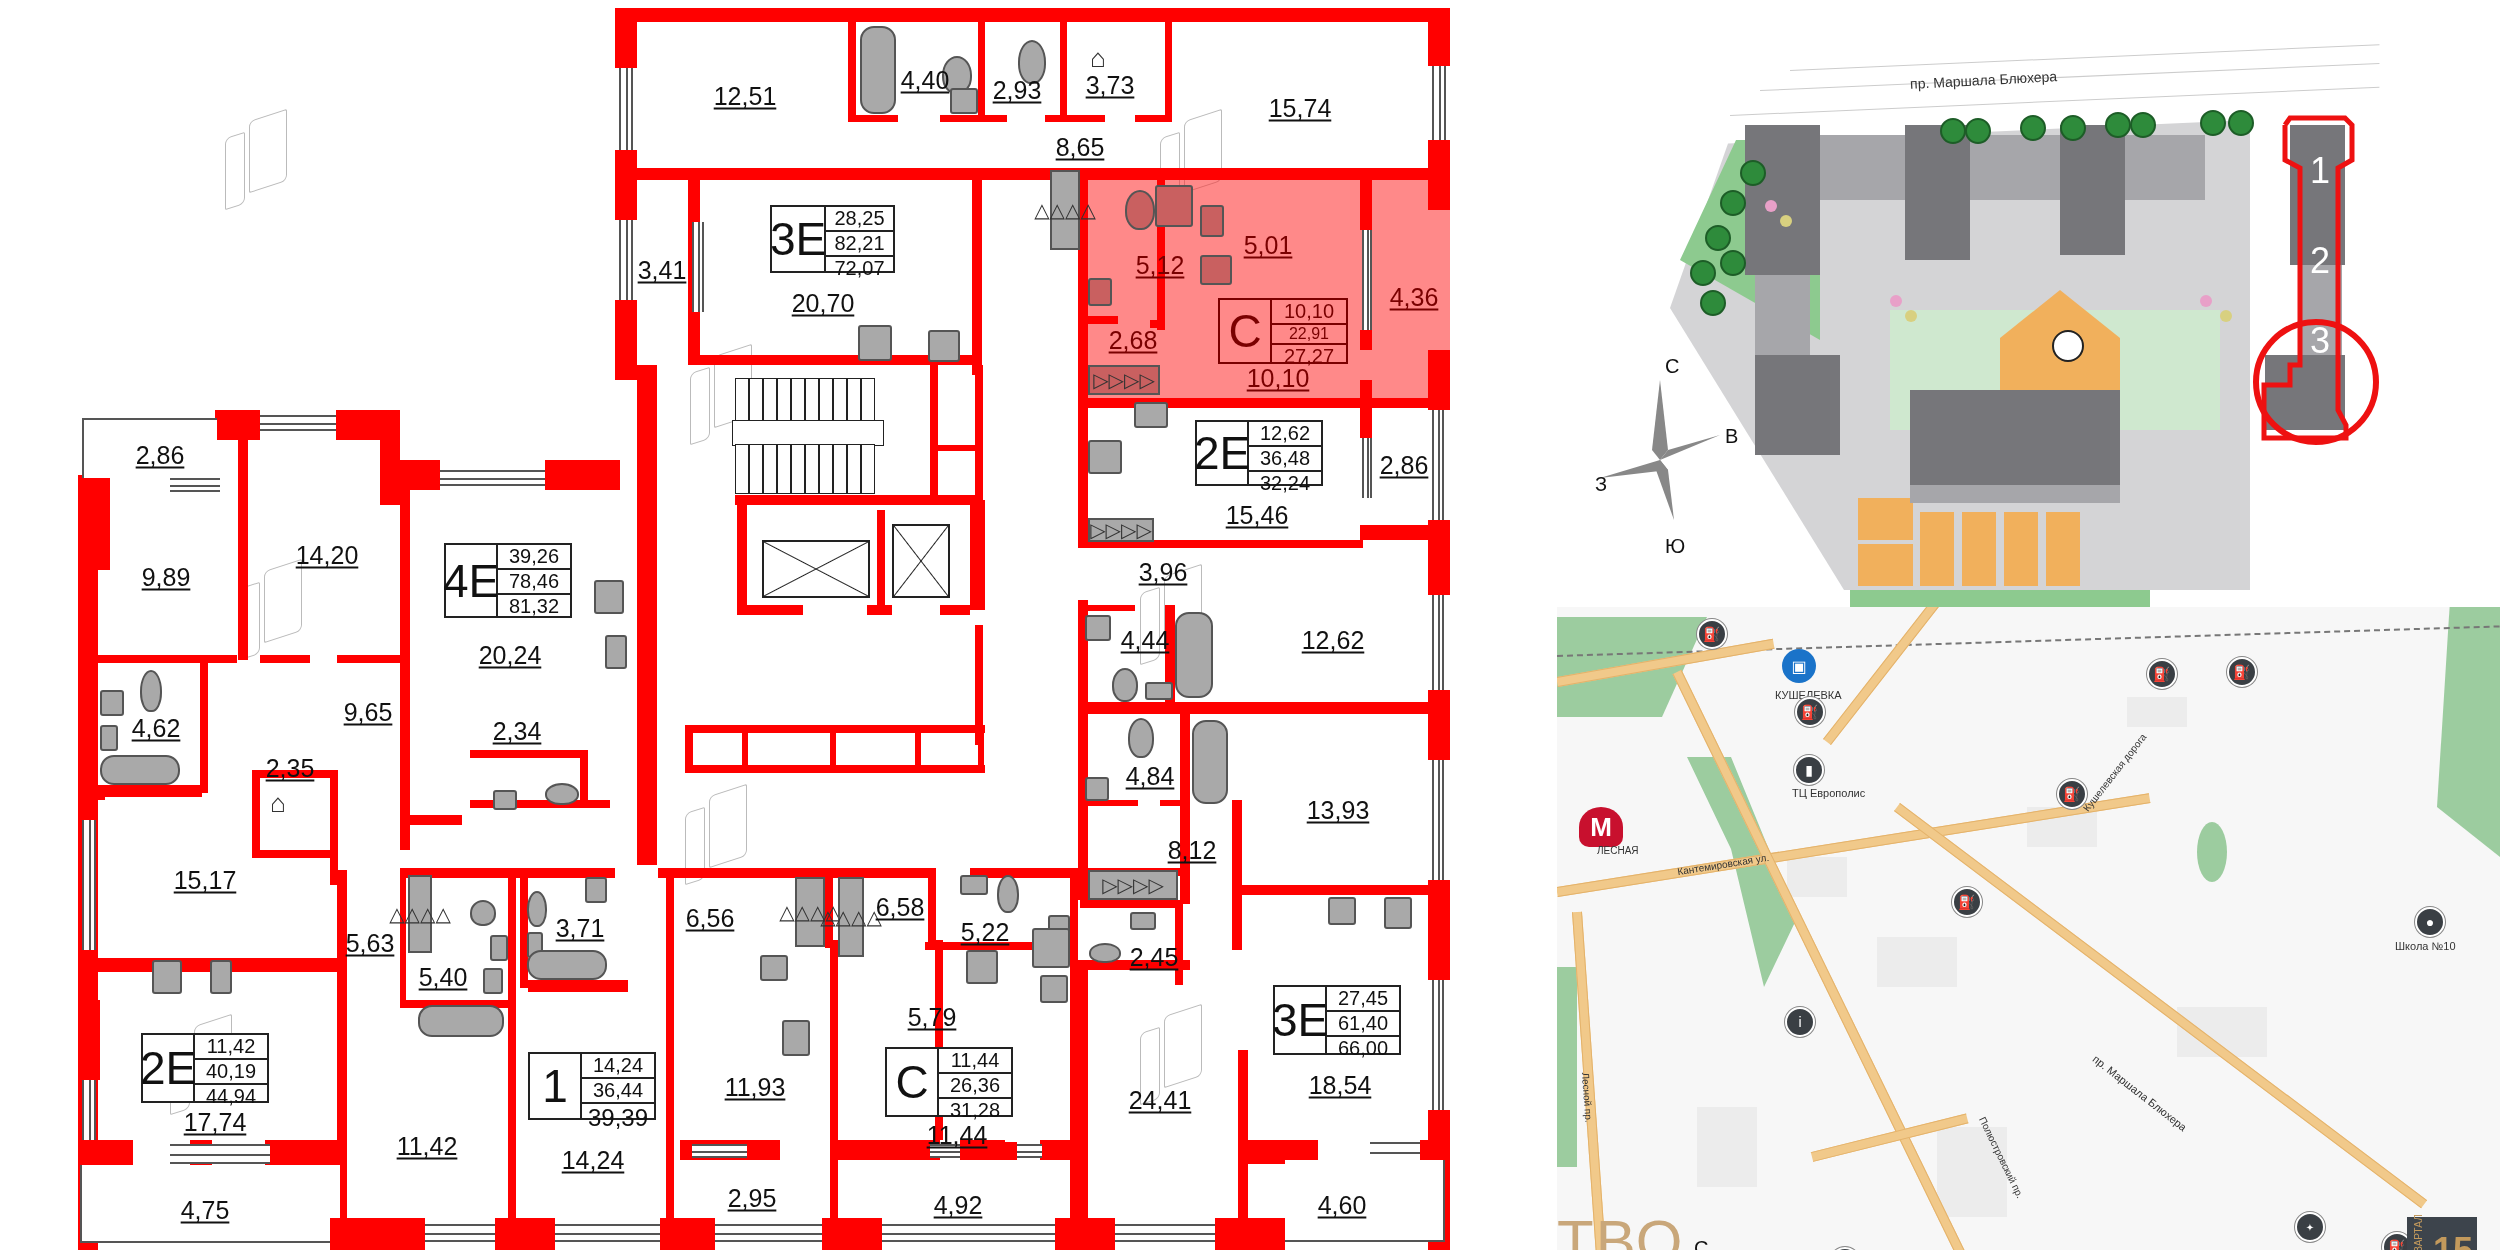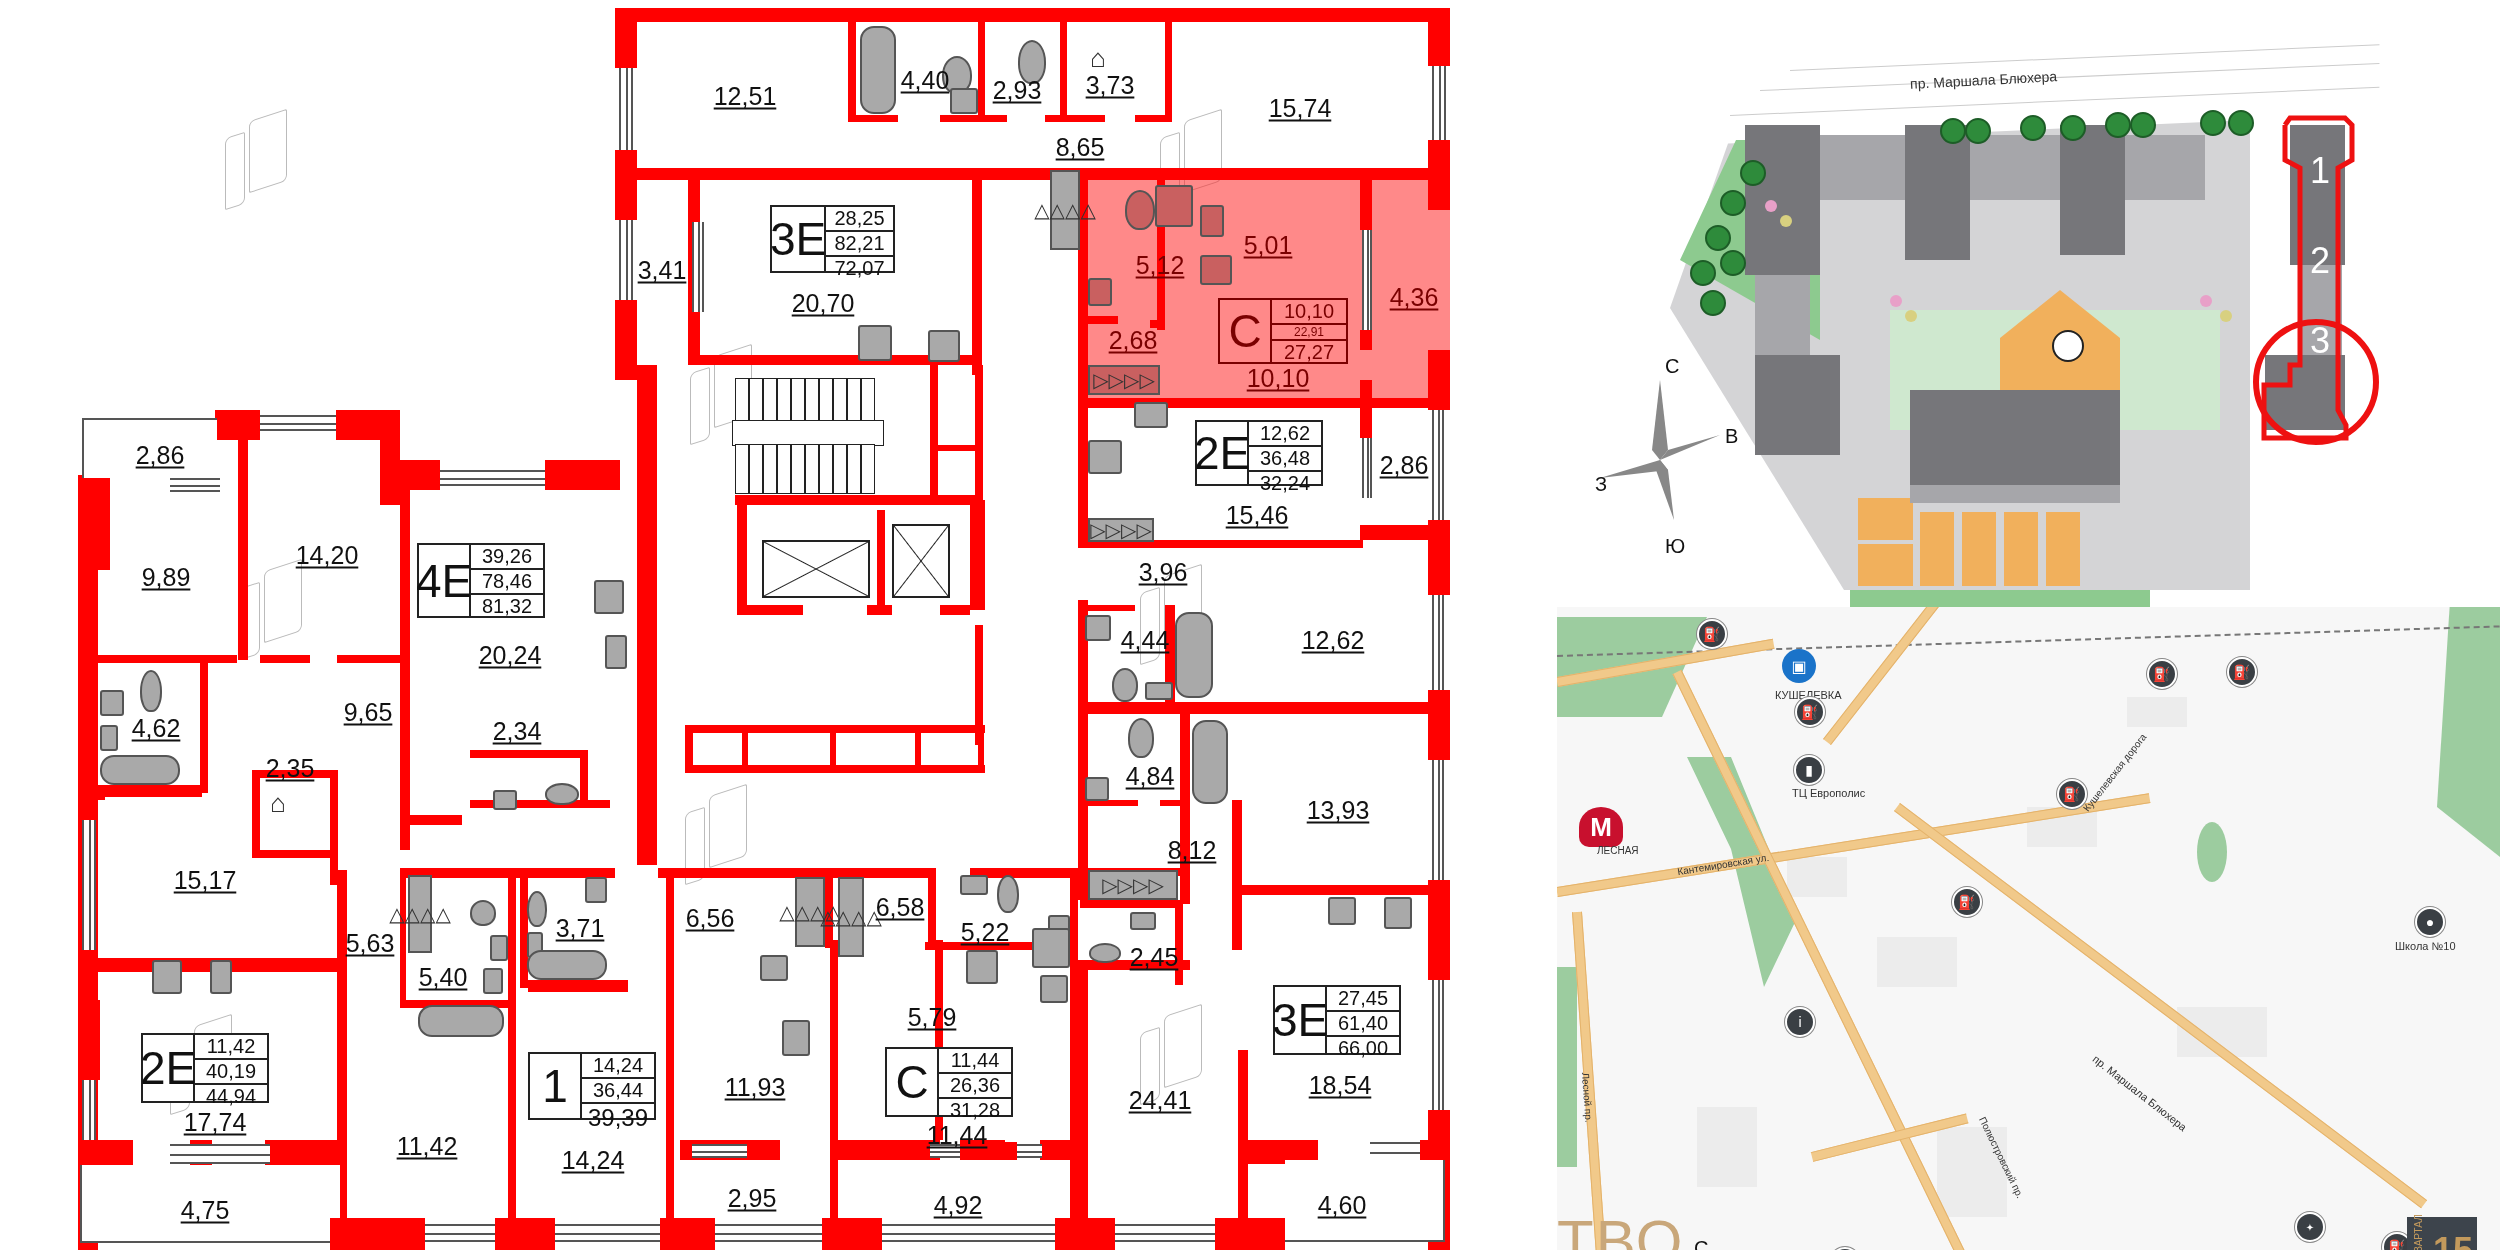--- a/index.html
+++ b/index.html
@@ -309,33 +309,33 @@
     <div class="vals" style="flex:1;">
       <span style="font-size:20px;">28,25</span>
       <span style="font-size:20px;">82,21</span>
       <span style="font-size:20px;">72,07</span>
     </div>
   </div>
   <div class="apt hl" style="left:1218px;top:298px;width:130px;height:66px;">
     <div class="type" style="width:50px;">С</div>
     <div class="vals" style="flex:1;">
       <span style="font-size:20px;">10,10</span>
-      <span style="font-size:12px;">22,91</span>
+      <span style="font-size:16px;">22,91</span>
       <span style="font-size:20px;">27,27</span>
     </div>
   </div>
   <div class="apt" style="left:1195px;top:420px;width:128px;height:66px;">
     <div class="type" style="width:50px;">2Е</div>
     <div class="vals" style="flex:1;">
       <span style="font-size:20px;">12,62</span>
       <span style="font-size:20px;">36,48</span>
       <span style="font-size:20px;">32,24</span>
     </div>
   </div>
-  <div class="apt" style="left:417px;top:543px;width:128px;height:75px;">
+  <div class="apt" style="left:444px;top:543px;width:128px;height:75px;">
     <div class="type" style="width:50px;">4Е</div>
     <div class="vals" style="flex:1;">
       <span style="font-size:20px;">39,26</span>
       <span style="font-size:20px;">78,46</span>
       <span style="font-size:20px;">81,32</span>
     </div>
   </div>
   <div class="apt" style="left:141px;top:1033px;width:128px;height:70px;">
     <div class="type" style="width:50px;">2Е</div>
     <div class="vals" style="flex:1;">

